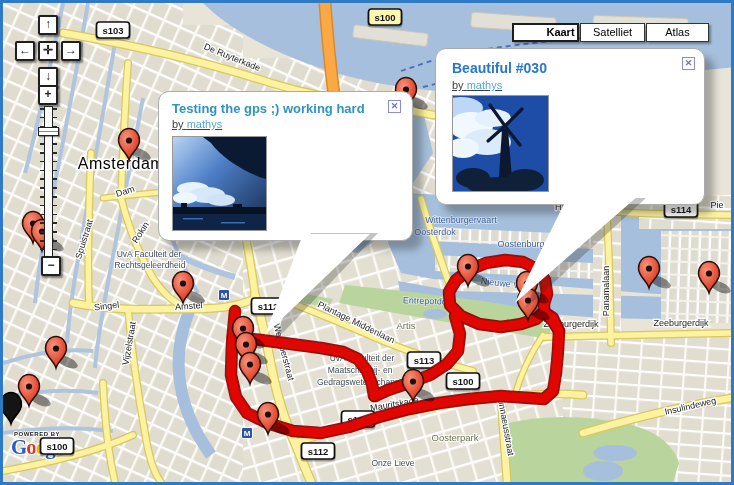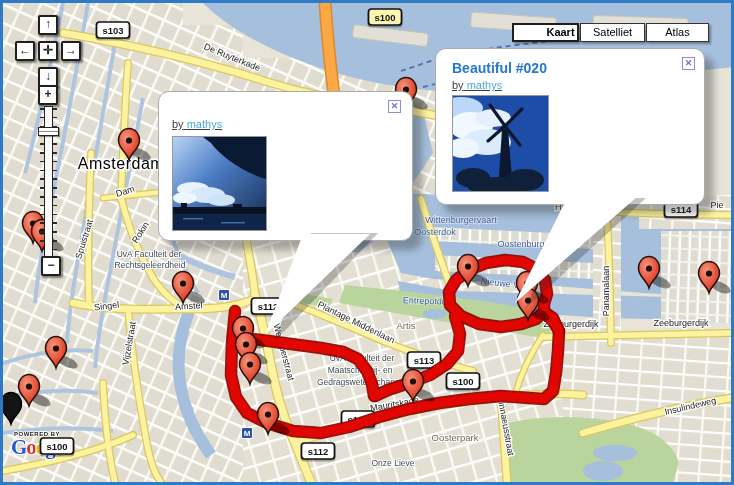--- a/index.html
+++ b/index.html
@@ -366,20 +366,21 @@
           <path d="M0,0 C-2.2,-7.5 -10.5,-11.5 -10.5,-19.5 C-10.5,-26.5 -5.8,-31.5 0,-31.5 C5.8,-31.5 10.5,-26.5 10.5,-19.5 C10.5,-11.5 2.2,-7.5 0,0 Z" fill="url(#pin-grad)" stroke="#2a0f08" stroke-width="1.5"></path>
           <circle cy="-19.5" r="3.1" fill="#1d0f0b"></circle>
         </g>
         <g transform="translate(8,421)">
           <path d="M0,0 C-2.2,-7.5 -10.5,-11.5 -10.5,-19.5 C-10.5,-26.5 -5.8,-31.5 0,-31.5 C5.8,-31.5 10.5,-26.5 10.5,-19.5 C10.5,-11.5 2.2,-7.5 0,0 Z" fill="#141414" stroke="#000000" stroke-width="1.5"></path>
         </g>
       </g>
   </svg>
 
   <div class="popup" id="popup-1" style="left:155px;top:88px;width:253px;height:148px;">
+    <div class="popup-title">Testing the gps ;) working hard</div>
     <div class="byline">
       <span>by</span>
       <span class="author">mathys</span>
     </div>
     <div class="photo">
       <svg width="93" height="93" viewBox="0 0 93 93">
         <defs>
             <linearGradient id="sky1" x1="0" y1="0" x2="1" y2="1">
           <stop offset="0" stop-color="#b8d4f5"></stop>
               <stop offset="0.4" stop-color="#4e7fc7"></stop>
@@ -397,21 +398,21 @@
           <rect x="60" y="67" width="9" height="4" fill="#081222"></rect>
         <rect x="0" y="77" width="93" height="16" fill="#0e2547"></rect>
         <rect x="10" y="81" width="20" height="1.5" fill="#3f6ba6"></rect>
           <rect x="48" y="85" width="24" height="1.5" fill="#3f6ba6"></rect>
       </svg>
     </div>
     <div class="close-btn">✕</div>
   </div>
 
   <div class="popup" id="popup-2" style="left:432px;top:45px;width:268px;height:155px;">
-    <div class="popup-title">Beautiful #020</div>
+    <div class="popup-title">Beautiful #030</div>
     <div class="byline">
       <span>by</span>
       <span class="author">mathys</span>
     </div>
     <div class="photo">
       <svg width="95" height="95" viewBox="0 0 95 95">
         <rect width="95" height="95" fill="#1d4da6"></rect>
         <ellipse cx="8" cy="12" rx="22" ry="11" fill="#bcd7f7"></ellipse>
         <ellipse cx="18" cy="30" rx="22" ry="14" fill="#f2f8ff"></ellipse>
         <ellipse cx="34" cy="46" rx="24" ry="13" fill="#dcebfc"></ellipse>

